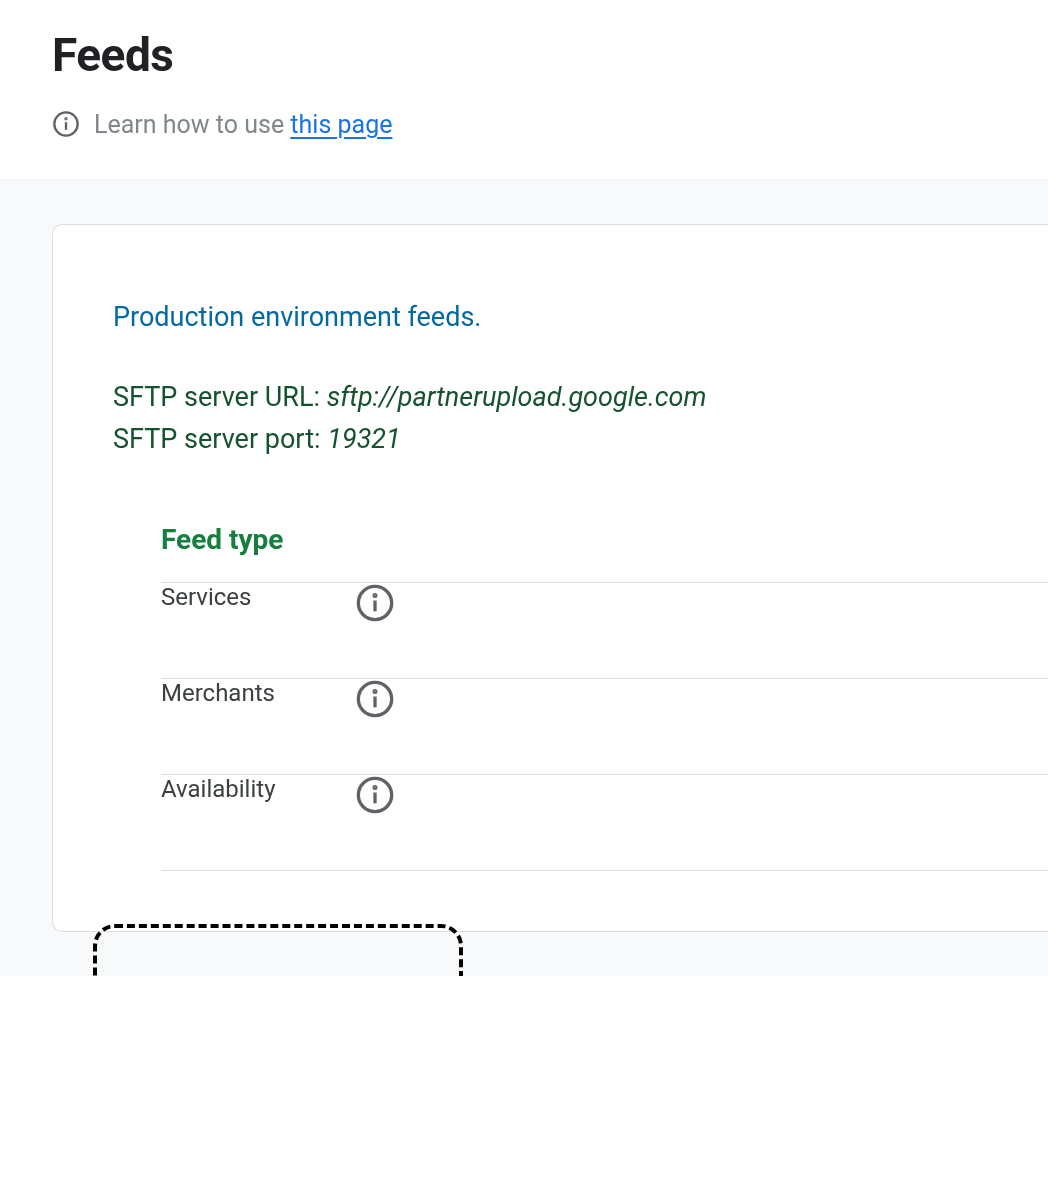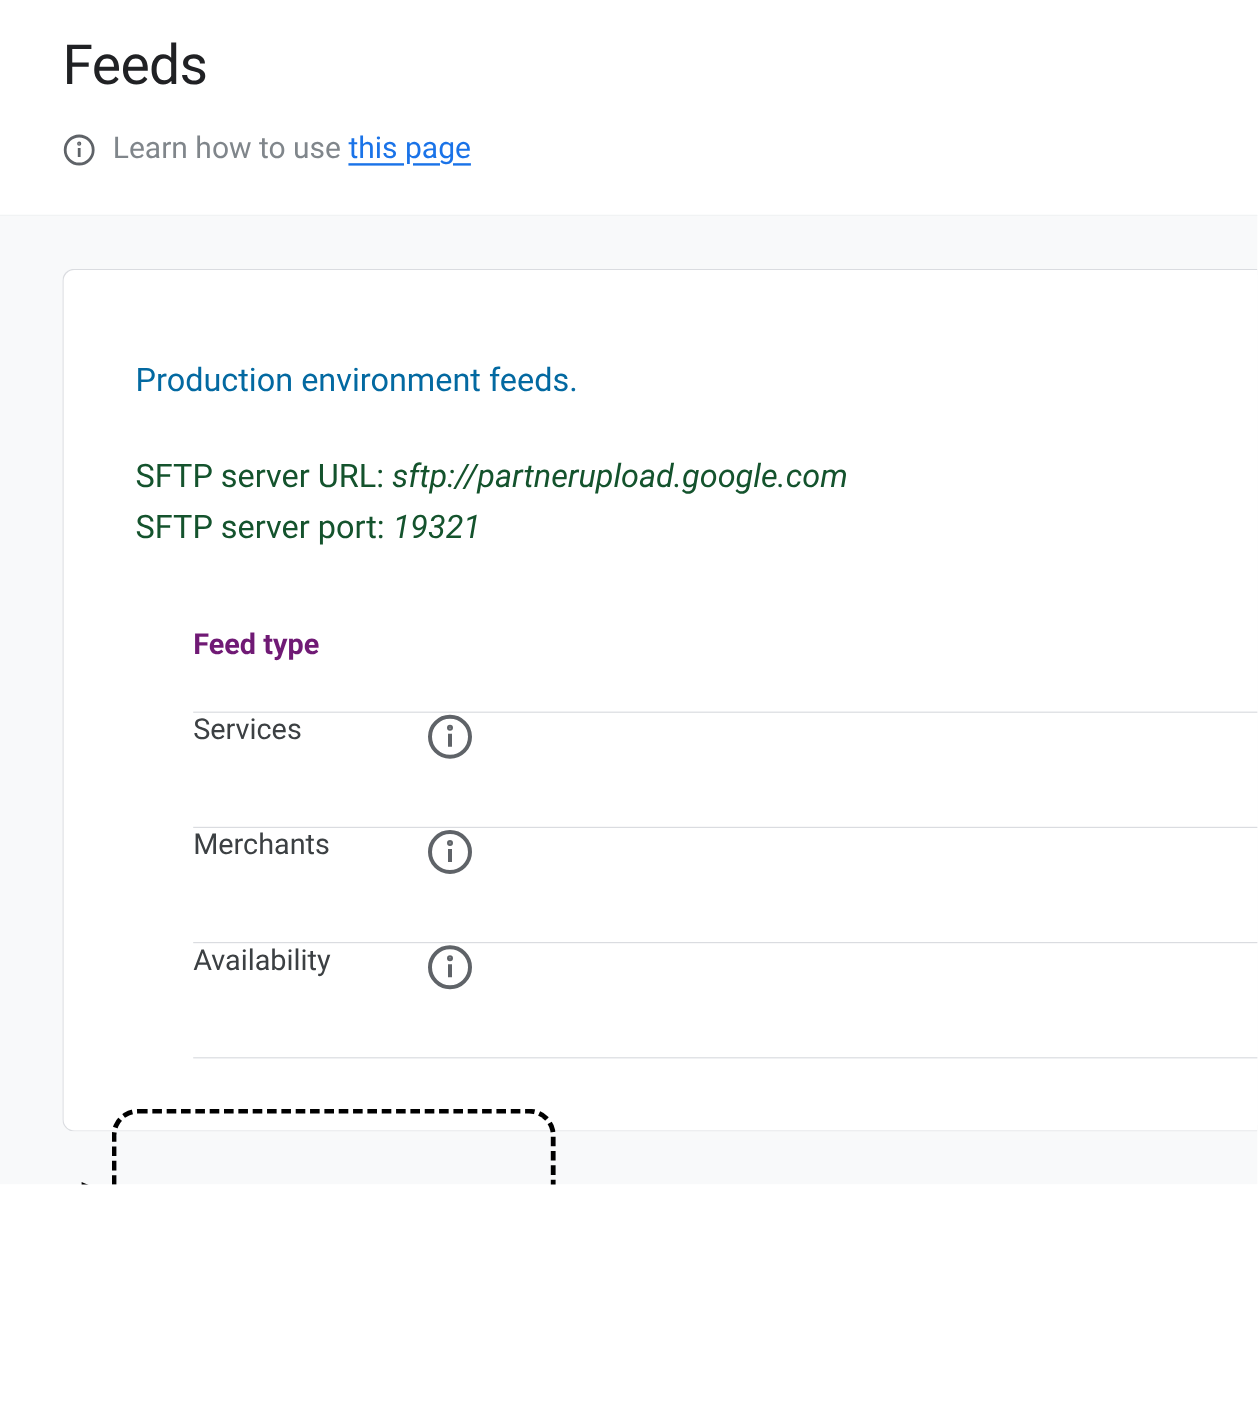--- a/index.html
+++ b/index.html
@@ -8,28 +8,28 @@
       background: #ffffff;
       color: #202124;
       width: 1048px;
     }
     .header-section {
       padding: 28px 52px 40px 52px;
       background: #ffffff;
     }
     .page-title {
       font-size: 46px;
-      font-weight: 400;
+      font-weight: 700;
       color: #202124;
       margin-bottom: 28px;
       letter-spacing: -0.5px;
     }
     .help-row {
       display: flex;
-      align-items: flex-end;
+      align-items: flex-start;
       gap: 14px;
     }
     .info-icon-small {
       width: 28px;
       height: 28px;
       flex-shrink: 0;
     }
     .info-icon-small svg { width: 100%; height: 100%; }
     .help-text {
       font-size: 25px;
@@ -71,24 +71,24 @@
       font-weight: 400;
     }
     .sftp-italic {
       font-style: italic;
     }
     .table-section {
       margin-top: 68px;
       padding-left: 108px;
     }
     .table-header {
-      font-size: 24px;
+      font-size: 28px;
       font-weight: 700;
-      color: #701a75;
-      padding-bottom: 42px;
+      color: #15803d;
+      padding-bottom: 26px;
       border-bottom: 1px solid #dadce0;
     }
     .table-row {
       display: flex;
       height: 96px;
       border-bottom: 1px solid #dadce0;
       gap: 0;
     }
     .table-row.last { border-bottom: none; }
     .row-label {

